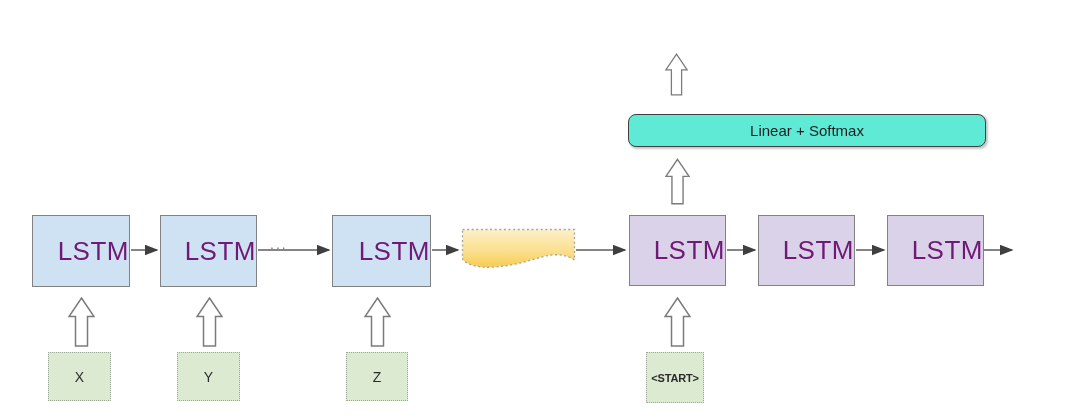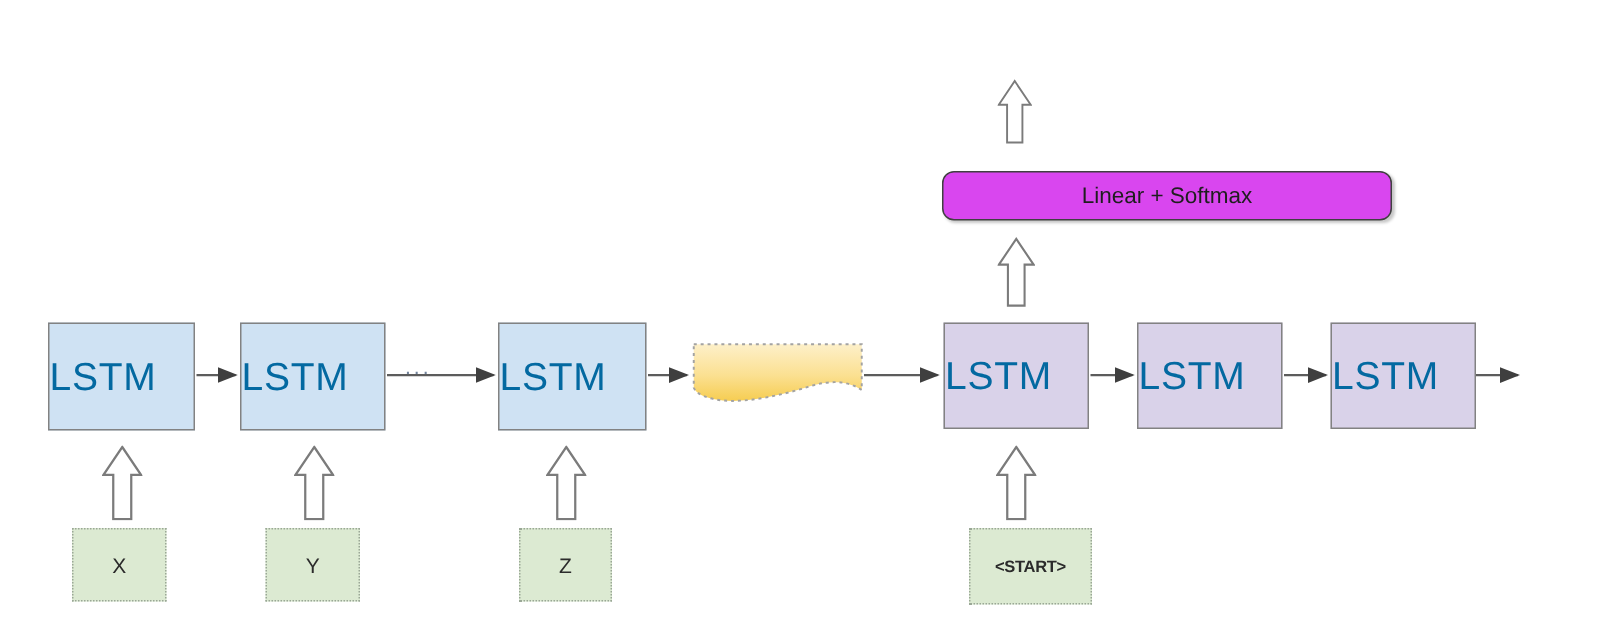--- a/index.html
+++ b/index.html
@@ -3,35 +3,35 @@
 <meta charset="utf-8">
 <style>
   html,body { margin:0; padding:0; background:#fff; }
   .canvas {
     position:relative; width:1080px; height:419px; background:#ffffff;
     font-family:"Liberation Sans", sans-serif; overflow:hidden;
   }
   .block {
     position:absolute; box-sizing:border-box;
     border:1.5px solid #828282;
-    display:flex; align-items:center; justify-content:flex-start;
-    font-size:26px; color:#0369a1; letter-spacing:0.5px;
+    display:flex; align-items:center; justify-content:flex-end;
+    font-size:26px; color:#701a75; letter-spacing:0.5px;
   }
   .block.blue   { background:#cfe2f3; }
   .block.purple { background:#d9d2e9; }
   .token {
     position:absolute; box-sizing:border-box;
     background:#dcead2; border:1.6px dotted #9aa796;
     display:flex; align-items:center; justify-content:center;
     font-size:14px; color:#2b2b2b;
   }
   .token.small { font-size:11px; font-weight:600; letter-spacing:-0.2px; }
   .softmax {
-    position:absolute; left:628px; top:114px; width:300px; height:33px;
-    box-sizing:border-box; background:#d946ef; border:1.5px solid #404040;
+    position:absolute; left:628px; top:114px; width:358px; height:33px;
+    box-sizing:border-box; background:#5eead4; border:1.5px solid #404040;
     border-radius:8px; box-shadow:1.5px 1.5px 2px rgba(0,0,0,0.22);
     display:flex; align-items:center; justify-content:center;
     font-size:15px; color:#1e1e1e;
   }
   .overlay { position:absolute; left:0; top:0; }
   .uparrow { position:absolute; }
   .tape-shape { position:absolute; left:461px; top:227px; }
   .tape-label {
     position:absolute; left:461px; top:233px; width:114px; height:26px;
     display:flex; align-items:center; justify-content:center;
@@ -122,17 +122,17 @@
 
   <div class="token" style="left:48px;top:352px;width:63px;height:49px">
     <span>X</span>
   </div>
   <div class="token" style="left:177px;top:352px;width:63px;height:49px">
     <span>Y</span>
   </div>
   <div class="token" style="left:346px;top:352px;width:62px;height:49px">
     <span>Z</span>
   </div>
-  <div class="token small" style="left:646px;top:352px;width:82px;height:51px">
+  <div class="token small" style="left:646px;top:352px;width:58px;height:51px">
     <span>&lt;START&gt;</span>
   </div>
 
 </div>
 
 </body></html>

